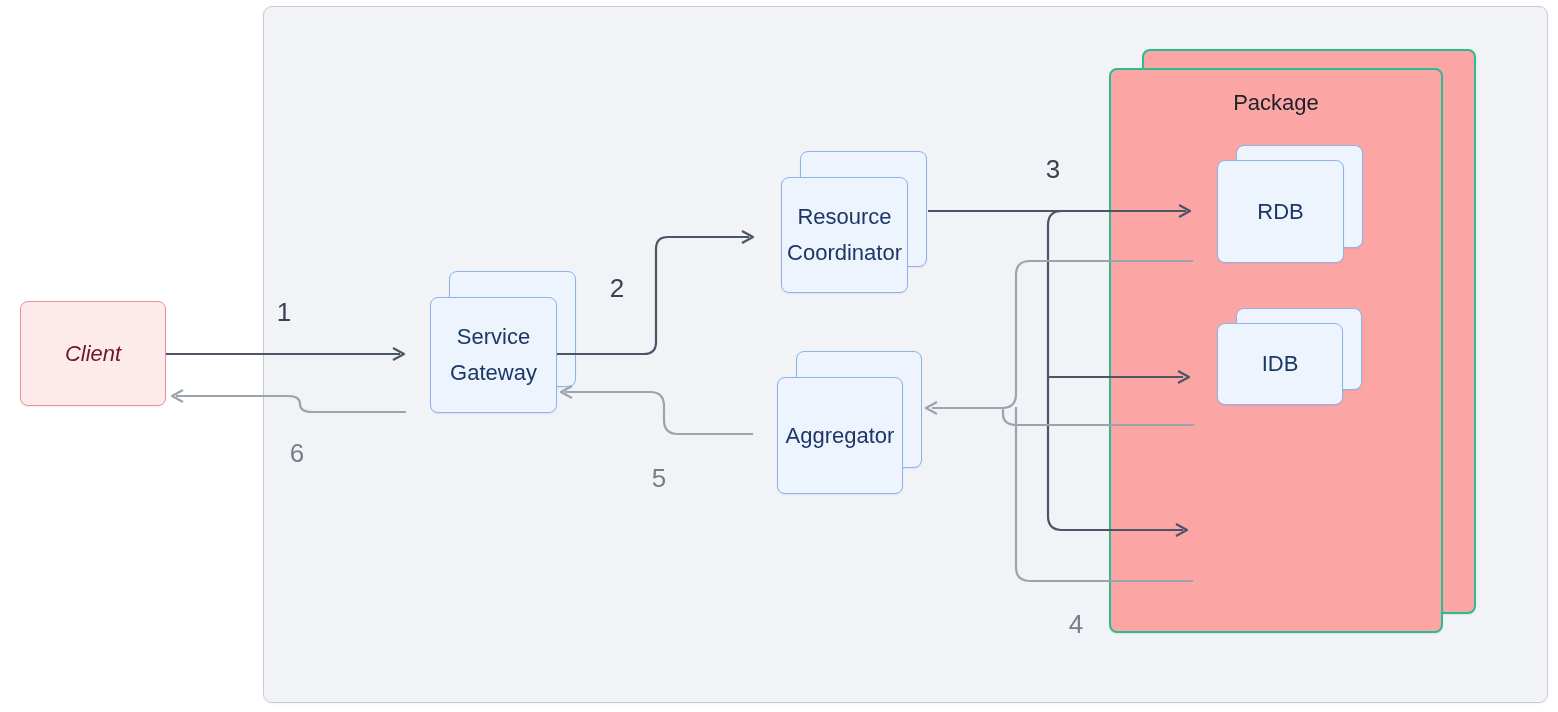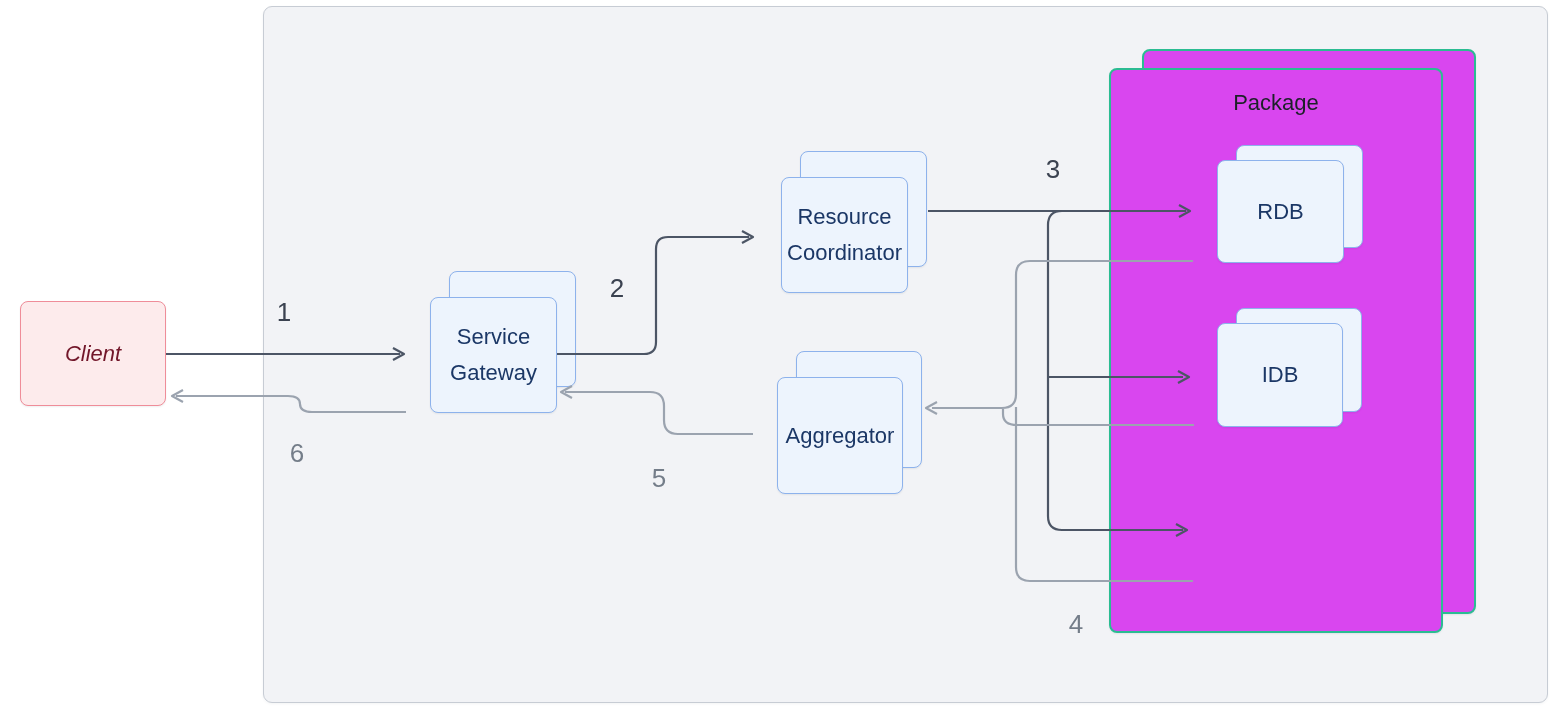--- a/index.html
+++ b/index.html
@@ -19,21 +19,21 @@
   }
 
   
   .node{position:absolute;z-index:2;}
   .layer{
     position:absolute;inset:0;border-radius:8px;
     box-shadow:0 1px 2px rgba(16,24,40,.07);
   }
   .blue .layer{background:#edf4fd;border:1.6px solid #8db2ec;margin-left:24px;}
   .pink .layer{background:#fdebec;border:1.6px solid #ef8d99;}
-  .green .layer{background:#d946ef;border:2px solid #2bbc92;}
+  .green .layer{background:#fca5a5;border:2px solid #2bbc92;}
 
   .face{
     display:flex;align-items:center;justify-content:center;text-align:center;
     padding:6px;box-sizing:border-box;
   }
   .node-label{
     font-size:22px;line-height:1.62;color:#1b3766;font-weight:400;
   }
   .pink .node-label{color:#72172a;font-style:italic;}
 
@@ -100,21 +100,21 @@
     </div>
   </div>
 
   <div class="node db blue" style="left:1193px;top:160px;width:151px;height:103px;">
     <div class="layer" style="transform:translate(19px,-15px);"></div>
     <div class="layer face">
       <span class="node-label">RDB</span>
     </div>
   </div>
 
-  <div class="node db blue" style="left:1193px;top:323px;width:150px;height:104px;">
+  <div class="node db blue" style="left:1193px;top:323px;width:150px;height:82px;">
     <div class="layer" style="transform:translate(19px,-15px);"></div>
     <div class="layer face">
       <span class="node-label">IDB</span>
     </div>
   </div>
 
 
   <svg class="wires" width="1558" height="712" viewBox="0 0 1558 712">
 
     <path class="wire-dark" d="M 166 354 H 400" stroke="#4c5565"></path>

